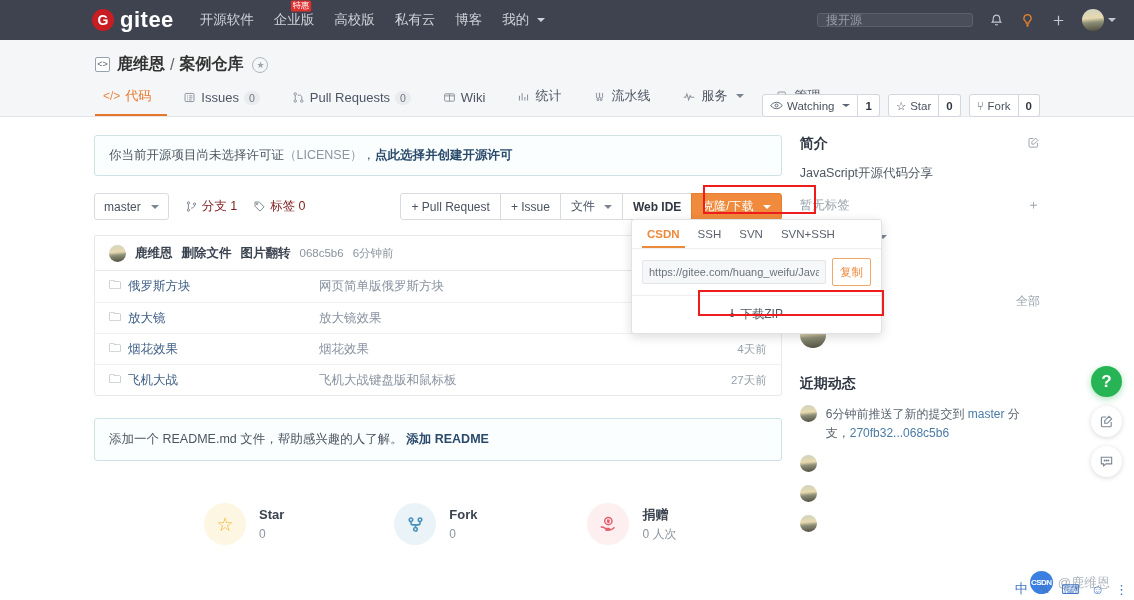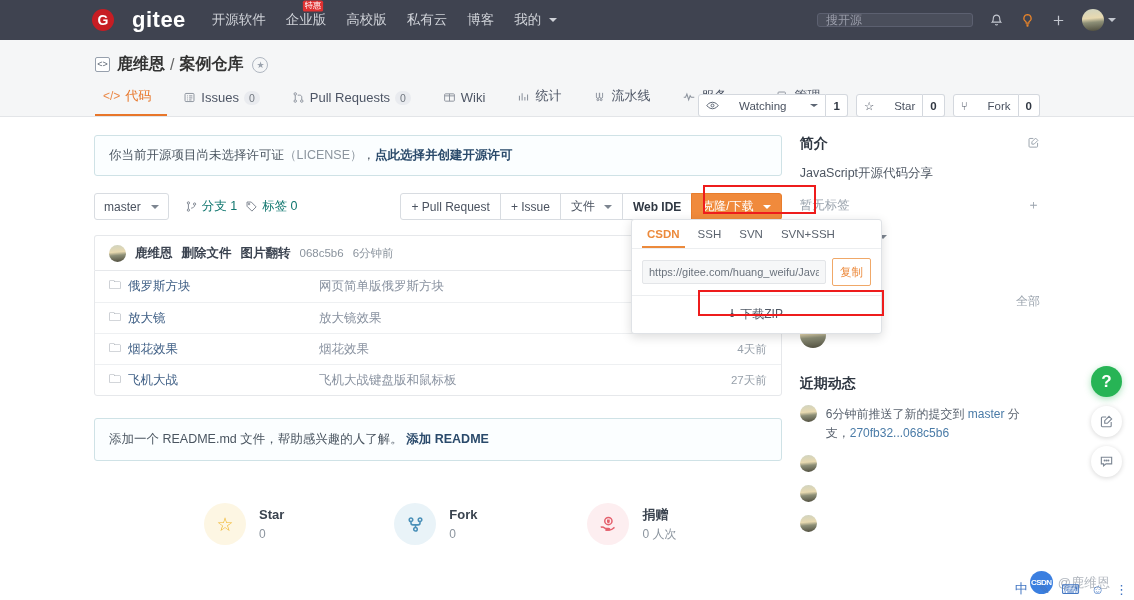--- a/index.html
+++ b/index.html
@@ -18,21 +18,21 @@
     height: 40px; background: #3f4350; display: flex; align-items: center;
     padding: 0 18px; position: relative;
   }
   .logo-wrap { display: flex; align-items: center; margin-left: 74px; }
   .logo-mark {
     width: 22px; height: 22px; border-radius: 50%; background: #c71d23;
     color: #fff; font-size: 14px; font-weight: bold; display: flex;
     align-items: center; justify-content: center; line-height: 1;
   }
   .logo-text {
-    color: #fff; font-size: 22px; font-weight: bold; margin-left: 18px;
+    color: #fff; font-size: 22px; font-weight: bold; margin-left: 6px;
     letter-spacing: .5px;
   }
   .nav-items { display: flex; align-items: center; margin-left: 26px; gap: 20px; }
   .nav-item {
     color: #cfd2d8; font-size: 13.5px; cursor: pointer; position: relative;
     white-space: nowrap;
   }
   .badge-hot {
     position: absolute; top: -11px; left: 16px; background: #e03131; color: #fff;
     font-size: 9px; padding: 1px 2px; border-radius: 2px; line-height: 1.1;
@@ -88,21 +88,21 @@
   .tab .cnt {
     background: #e9ebef; color: #70777f; border-radius: 9px; font-size: 10.5px;
     padding: 0px 5px; line-height: 14px;
   }
   .tab-ic { font-size: 12px; opacity: .85; display: inline-flex; }
 
   .repo-actions { position: absolute; right: 94px; top: 54px; display: flex; gap: 8px; }
   .btn-group { display: flex; align-items: stretch; height: 23px; }
   .btn-group > div {
     border: 1px solid #d4d8de; background: #fff; display: flex; align-items: center;
-    padding: 0 7px; font-size: 11.5px; color: #4a5260; cursor: pointer; gap: 20px;
+    padding: 0 7px; font-size: 11.5px; color: #4a5260; cursor: pointer; gap: 4px;
   }
   .btn-group > div:first-child { border-radius: 3px 0 0 3px; }
   .btn-group > div:last-child { border-left: none; border-radius: 0 3px 3px 0; font-weight: bold; color: #303742; }
 
   
   .main { display: flex; padding: 0 94px; position: relative; }
   .col-left { width: 704px; padding-top: 18px; }
   .col-right { width: 246px; padding-top: 18px; margin-left: 18px; }
 
   .alert {
@@ -111,21 +111,21 @@
   }
   .alert-link { color: #2a4a6b; font-weight: bold; cursor: pointer; }
   .alert .dim { color: #8b959e; }
 
   .toolbar { display: flex; align-items: center; margin-top: 16px; height: 29px; position: relative; }
   .branch-sel {
     height: 27px; border: 1px solid #d8dce1; border-radius: 3px; background: #fff;
     display: flex; align-items: center; padding: 0 9px; font-size: 12px; color: #4b5360;
     cursor: pointer; gap: 6px;
   }
-  .meta-items { display: flex; gap: 8px; margin-left: 16px; font-size: 12.5px; color: #0f766e; }
+  .meta-items { display: flex; gap: 16px; margin-left: 16px; font-size: 12.5px; color: #7f1d1d; }
   .meta-items span { cursor: pointer; display: flex; align-items: center; gap: 4px; }
   .toolbar-right { margin-left: auto; display: flex; align-items: center; }
   .tb-btn {
     height: 27px; border: 1px solid #d8dce1; background: #fff; display: flex;
     align-items: center; padding: 0 10px; font-size: 12px; color: #4b5360;
     cursor: pointer; margin-left: -1px; gap: 5px; white-space: nowrap;
   }
   .tb-btn.rad-l { border-radius: 3px 0 0 3px; margin-left: 0; }
   .tb-btn.bold { font-weight: bold; color: #2f3742; }
   .tb-btn.clone {

